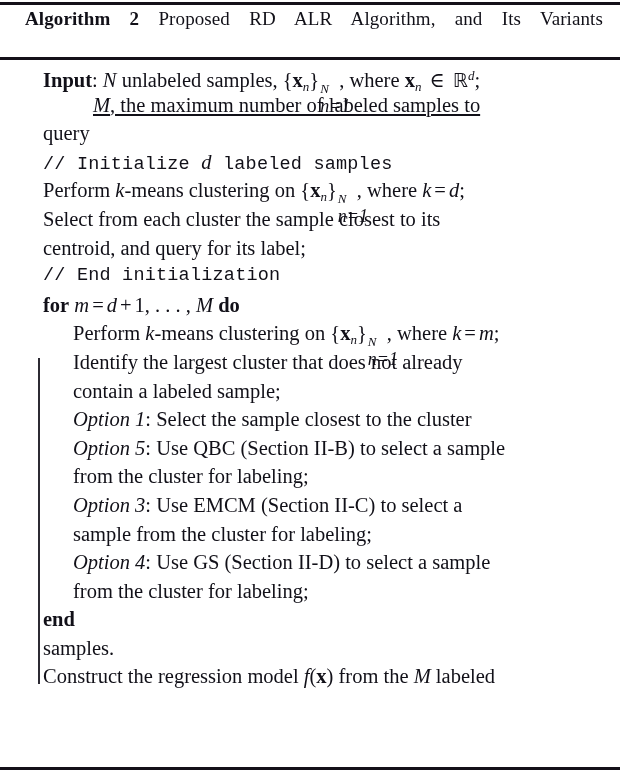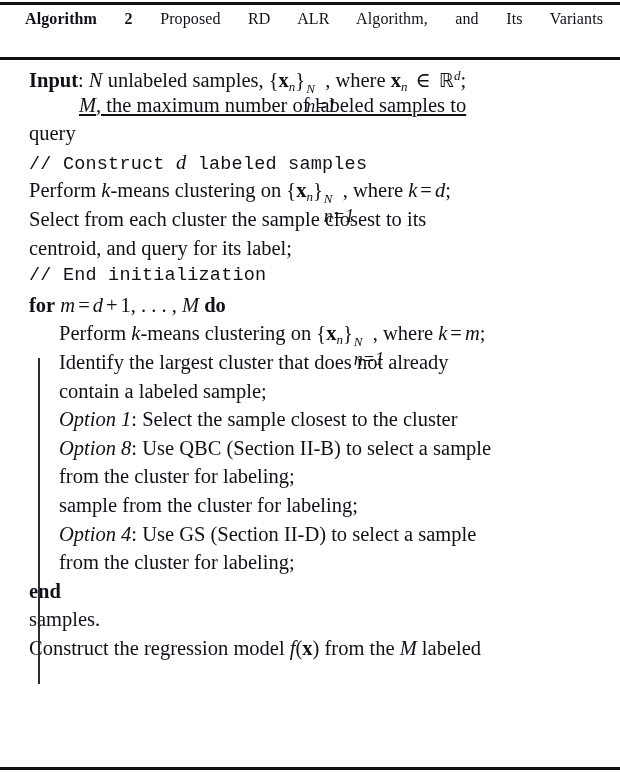--- a/index.html
+++ b/index.html
@@ -33,33 +33,33 @@
   .rule-top    { top: 2px;   height: 3px; }
   .rule-mid    { top: 57px;  height: 3px; }
   .rule-bottom { top: 767px; height: 3px; }
 
   
   .algo-title {
     position: absolute;
     left: 25px;
     top: 6px;
     width: 578px;
-    font-size: 16px;
+    font-size: 19px;
     line-height: 26px;
     text-align: justify;
     text-align-last: justify;
     letter-spacing: 0.1px;
   }
   .algo-title .kw { font-weight: bold; }
   .algo-title .num { font-weight: bold; }
 
   
   .algo-body {
     position: absolute;
-    left: 4px;
+    left: 18px;
     top: 62px;
     width: 532px;
   }
 
   .line {
     position: relative;
     font-size: 20.5px;
     line-height: 28.6px;
     height: 28.6px;
     white-space: nowrap;
@@ -170,21 +170,21 @@
       <span class="bbR">ℝ</span><span class="sp-up">d</span><span>;</span>
     </div>
 
     <div class="line indent-hang">
       <span class="mi">M</span><span>, the maximum number of labeled samples to</span>
     </div>
 
     <div class="line">query</div>
 
 
-    <div class="line mono"><span>// Construct </span><span class="mi">d</span><span> labeled samples</span></div>
+    <div class="line mono"><span>// Initialize </span><span class="mi">d</span><span> labeled samples</span></div>
 
     <div class="line">
       <span>Perform</span>
       <span class="mi">k</span><span>-means clustering on</span>
       <span><span>{</span><span class="mb">x</span><span class="sb">n</span><span>}</span><span class="subsup"><span class="sup">N</span><span class="sub">n=1</span></span><span class="spacer-sub"></span><span>,</span></span>
       <span>where</span>
       <span class="mi">k</span><span class="op">=</span><span class="mi">d</span><span>;</span>
     </div>
 
     <div class="line">Select from each cluster the sample closest to its</div>
@@ -205,23 +205,24 @@
       <span><span>{</span><span class="mb">x</span><span class="sb">n</span><span>}</span><span class="subsup"><span class="sup">N</span><span class="sub">n=1</span></span><span class="spacer-sub"></span><span>,</span></span>
       <span>where</span>
       <span class="mi">k</span><span class="op">=</span><span class="mi">m</span><span>;</span>
     </div>
 
     <div class="line indent-1">Identify the largest cluster that does not already</div>
     <div class="line indent-1">contain a labeled sample;</div>
 
     <div class="line indent-1"><span class="it">Option 1</span><span>: Select the sample closest to the cluster</span></div>
 
-    <div class="line indent-1"><span class="it">Option 8</span><span>: Use QBC (Section II-B) to select a sample</span></div>
+    <div class="line indent-1"><span class="it">Option 5</span><span>: Use QBC (Section II-B) to select a sample</span></div>
     <div class="line indent-1">from the cluster for labeling;</div>
 
+    <div class="line indent-1"><span class="it">Option 3</span><span>: Use EMCM (Section II-C) to select a</span></div>
     <div class="line indent-1">sample from the cluster for labeling;</div>
 
     <div class="line indent-1"><span class="it">Option 4</span><span>: Use GS (Section II-D) to select a sample</span></div>
     <div class="line indent-1">from the cluster for labeling;</div>
 
     <div class="line kw">end</div>
 
     <div class="line">samples.</div>
     <div class="line">
       <span>Construct the regression model</span>

